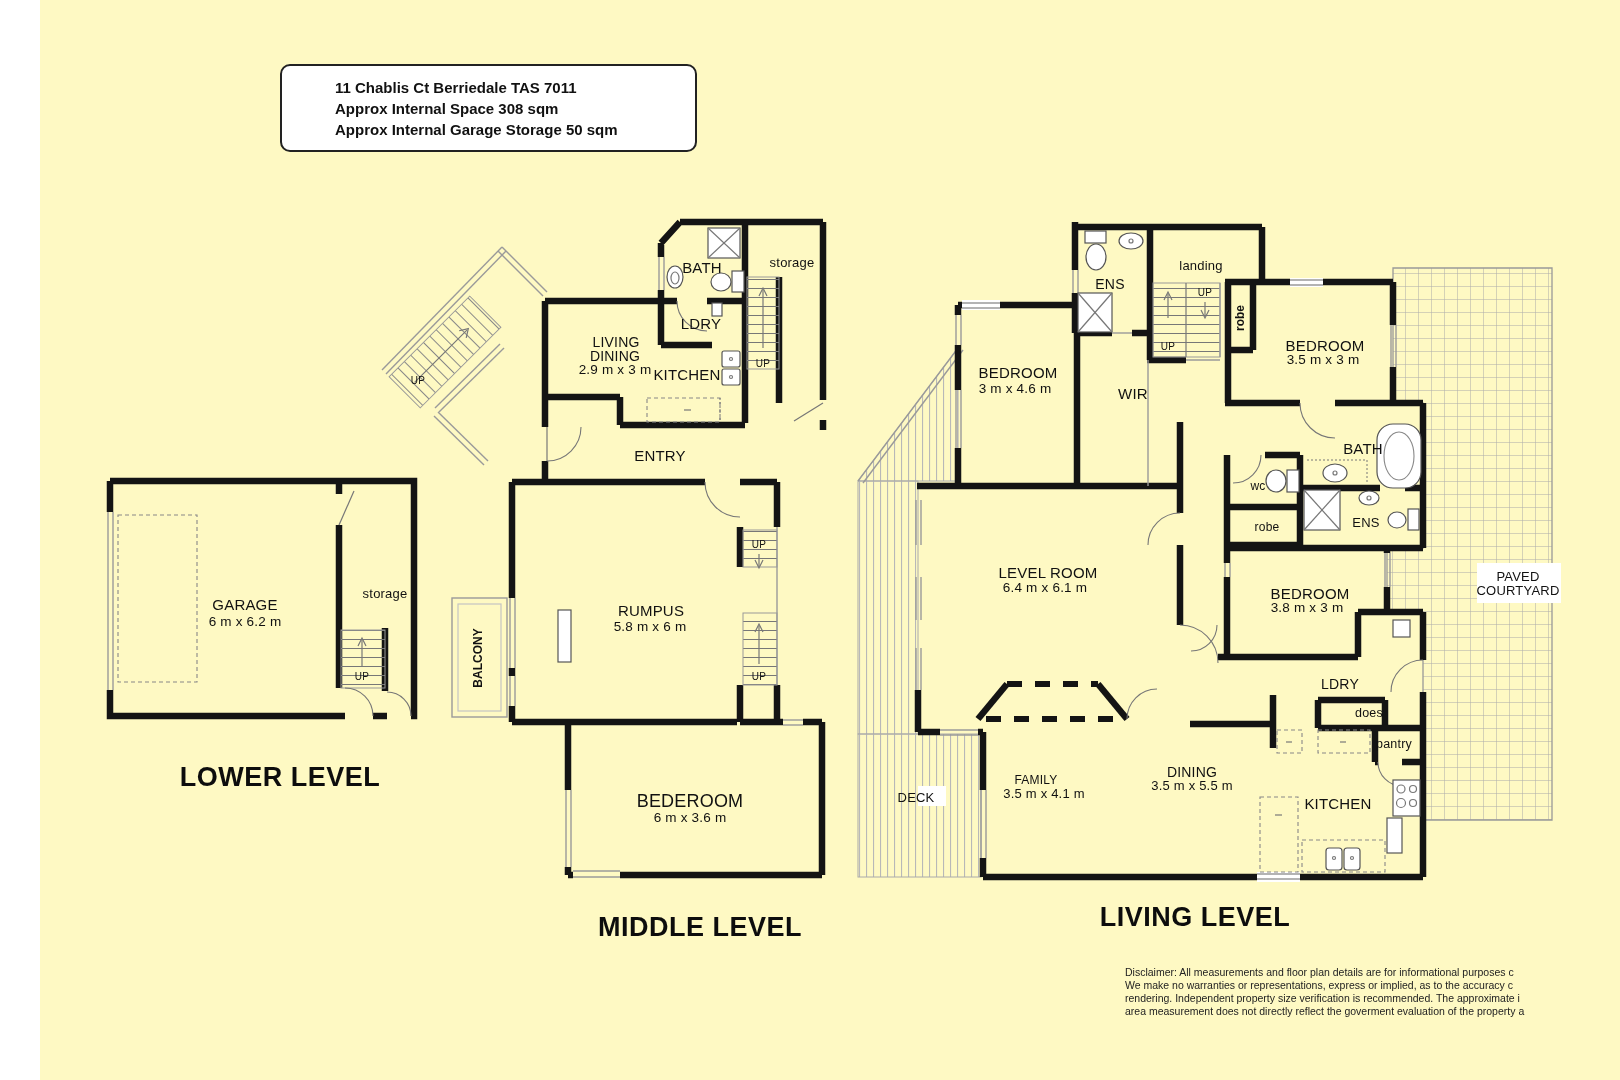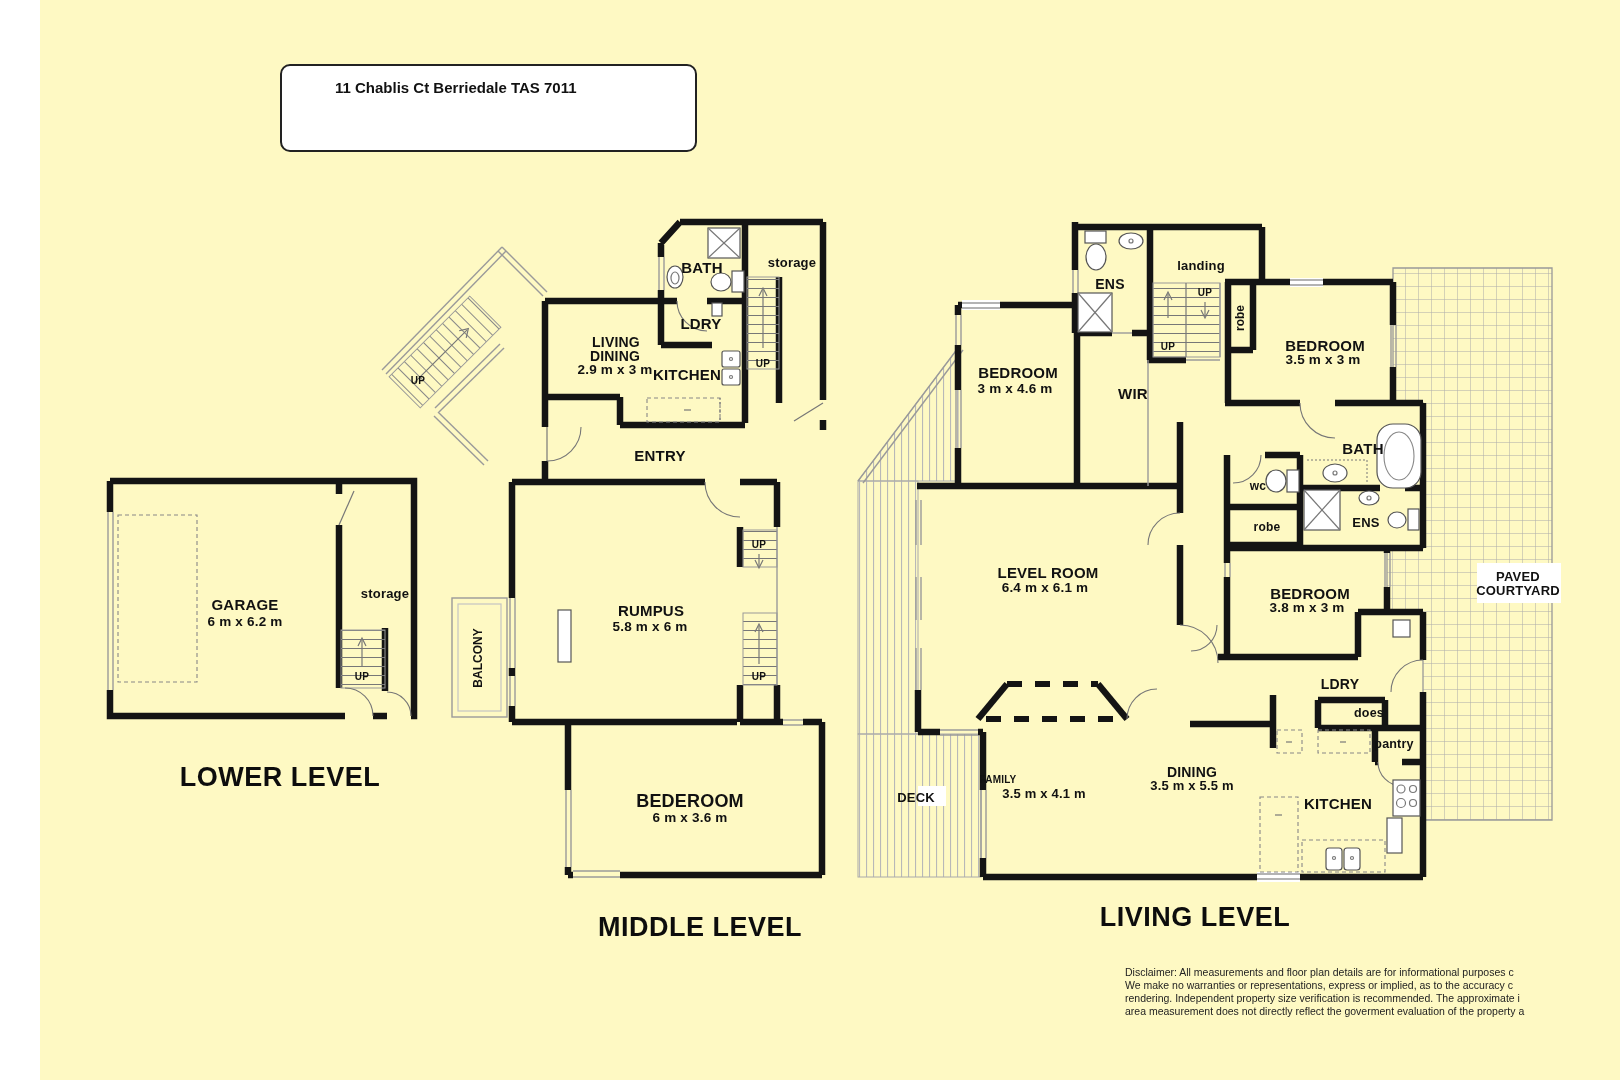--- a/index.html
+++ b/index.html
@@ -8,21 +8,21 @@
   svg{position:absolute;left:0;top:0;}
   .w{stroke:#141414;stroke-width:6.5;fill:none;}
   .wd{stroke:#141414;stroke-width:6;fill:none;stroke-dasharray:15 13;}
   .t{stroke:#9a9a9a;stroke-width:1.4;fill:none;}
   .t2{stroke:#777;stroke-width:1.2;fill:none;}
   .a{stroke:#777;stroke-width:1.1;fill:none;}
   .d{stroke:#888;stroke-width:1.1;fill:none;stroke-dasharray:4 3;}
   .dot{stroke:#777;stroke-width:1;fill:none;stroke-dasharray:2 2;}
   .fx{stroke:#555;stroke-width:1.2;fill:#fff;}
   .st{stroke:#999;stroke-width:1;}
-  .lbl{position:absolute;transform:translate(-50%,-50%);font-weight:bold;white-space:nowrap;
+  .lbl{position:absolute;transform:translate(-50%,-50%);font-weight:normal;white-space:nowrap;
        text-align:right;line-height:1.05;letter-spacing:.2px;color:#111;}
   .lblv{position:absolute;transform:translate(-50%,-50%) rotate(-90deg);font-weight:bold;
         white-space:nowrap;color:#111;}
   .title{position:absolute;transform:translate(-50%,-50%);font-weight:bold;font-size:27px;
          letter-spacing:.5px;white-space:nowrap;color:#0d0d0d;}
   .hbox{position:absolute;left:240px;top:64px;width:413px;height:84px;border:2px solid #222;
         border-radius:10px;background:#fff;}
   .hbox .ln{margin-left:53px;font-size:15px;font-weight:bold;line-height:21px;}
   .hbox .ln:first-child{margin-top:11px;}
   .disc{position:absolute;left:1085px;top:966px;width:560px;font-size:10.5px;line-height:13px;
@@ -303,20 +303,22 @@
       <circle class="t2" cx="1361" cy="789" r="4"></circle>
           <circle class="t2" cx="1373" cy="789" r="3.5"></circle>
       <circle class="t2" cx="1361" cy="803" r="4.5"></circle>
           <circle class="t2" cx="1373" cy="803" r="3.5"></circle>
     </g>
   </g>
 </svg>
 
 <div class="hbox">
   <div class="ln">11 Chablis Ct Berriedale TAS 7011</div>
+  <div class="ln">Approx Internal Space 308 sqm</div>
+  <div class="ln">Approx Internal Garage Storage 50 sqm</div>
 </div>
 
 <div class="lbl" style="left:205px;top:605px;font-size:15px">GARAGE</div>
 <div class="lbl" style="left:205px;top:622px;font-size:13.5px">6 m x 6.2 m</div>
 <div class="lbl" style="left:345px;top:594px;font-size:13px">storage</div>
 <div class="lbl" style="left:322px;top:677px;font-size:10px">UP</div>
 <div class="title" style="left:240px;top:777px">LOWER LEVEL</div>
 
 <div class="lbl" style="left:662px;top:268px;font-size:15px">BATH</div>
 <div class="lbl" style="left:752px;top:263px;font-size:13px">storage</div>
@@ -353,21 +355,21 @@
 <div class="lbl" style="left:1326px;top:523px;font-size:13px">ENS</div>
 <div class="lbl" style="left:1008px;top:573px;font-size:15px">LEVEL ROOM</div>
 <div class="lbl" style="left:1005px;top:588px;font-size:13.5px">6.4 m x 6.1 m</div>
 <div class="lbl" style="left:1270px;top:594px;font-size:15px">BEDROOM</div>
 <div class="lbl" style="left:1267px;top:608px;font-size:13.5px">3.8 m x 3 m</div>
 <div class="lbl" style="left:1478px;top:577px;font-size:13px">PAVED</div>
 <div class="lbl" style="left:1478px;top:591px;font-size:13px">COURTYARD</div>
 <div class="lbl" style="left:1300px;top:684px;font-size:14px">LDRY</div>
 <div class="lbl" style="left:1329px;top:714px;font-size:12.5px">does</div>
 <div class="lbl" style="left:1354px;top:745px;font-size:12.5px">pantry</div>
-<div class="lbl" style="left:958px;top:780px;font-size:10px">FAMILY</div>
+<div class="lbl" style="left:996px;top:780px;font-size:12px">FAMILY</div>
 <div class="lbl" style="left:1004px;top:794px;font-size:13px">3.5 m x 4.1 m</div>
 <div class="lbl" style="left:1152px;top:772px;font-size:14px">DINING</div>
 <div class="lbl" style="left:1152px;top:786px;font-size:13px">3.5 m x 5.5 m</div>
 <div class="lbl" style="left:1298px;top:804px;font-size:15px">KITCHEN</div>
 <div class="lbl" style="left:876px;top:798px;font-size:13px">DECK</div>
 <div class="title" style="left:1155px;top:917px">LIVING LEVEL</div>
 
 <div class="disc">
   <div>Disclaimer: All measurements and floor plan details are for informational purposes c</div>
   <div>We  make no warranties or representations, express or implied, as to the accuracy c</div>

